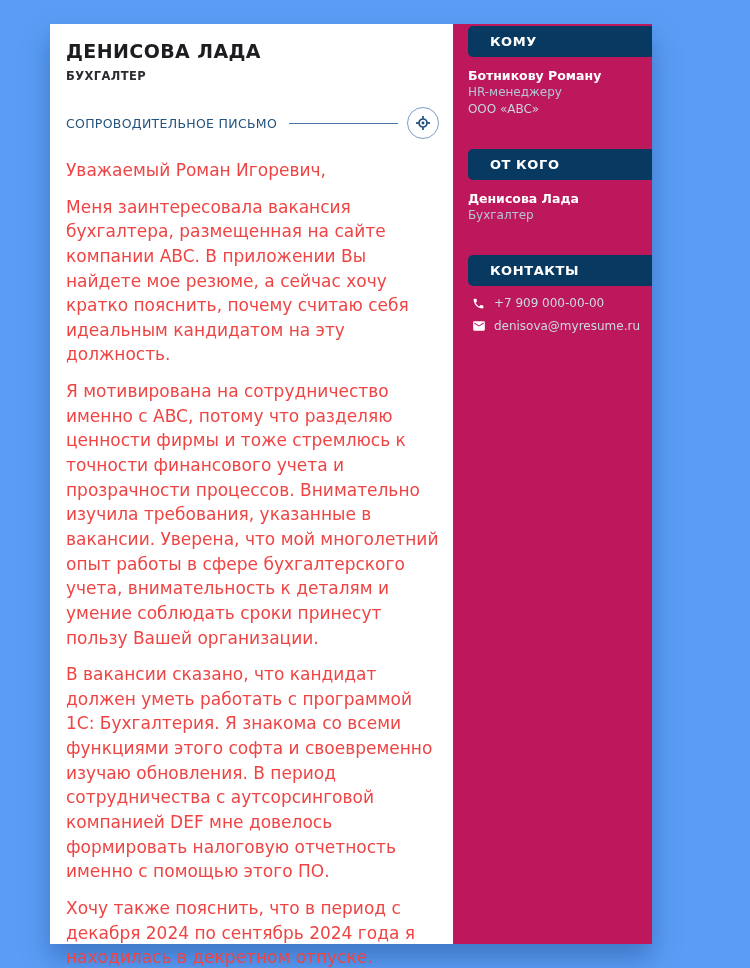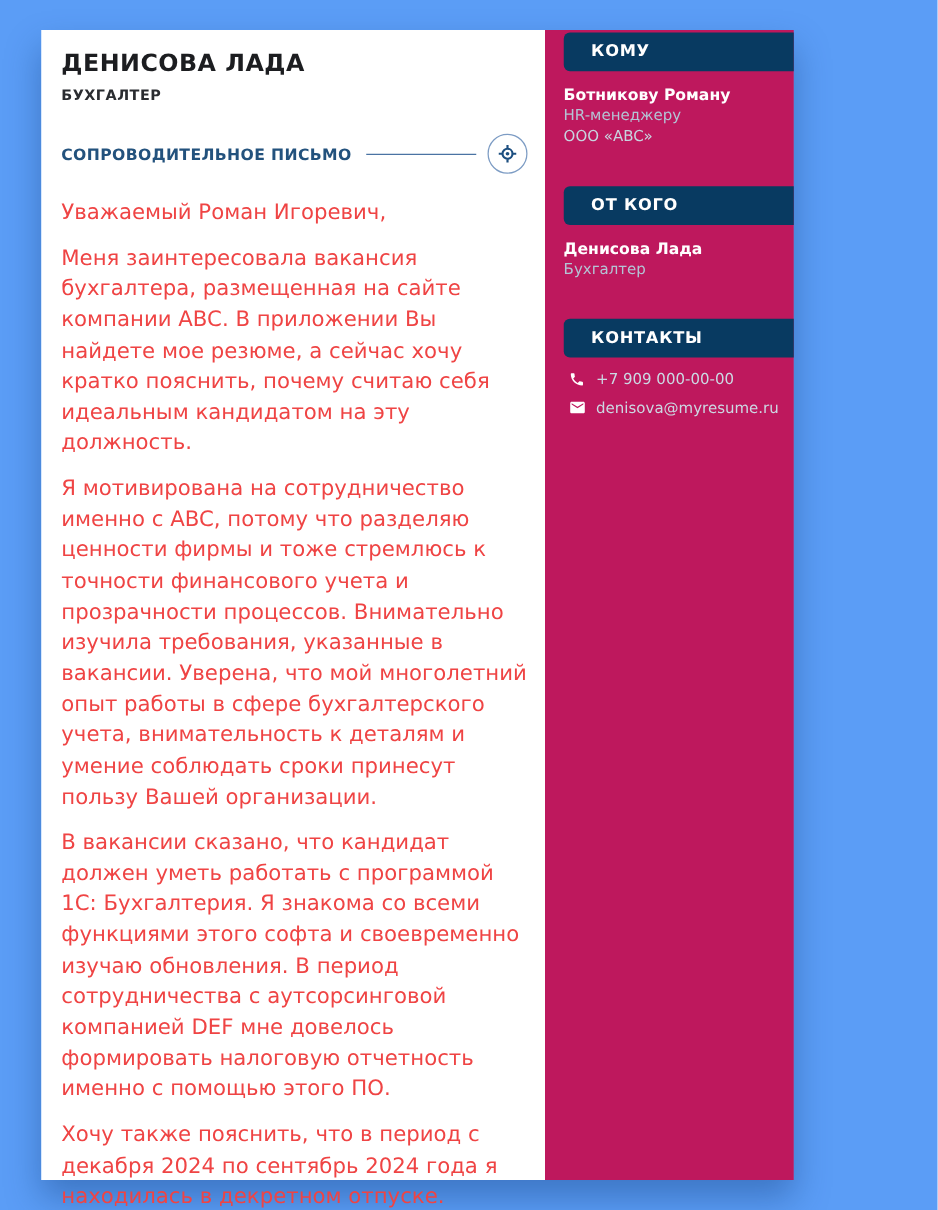--- a/index.html
+++ b/index.html
@@ -9,21 +9,21 @@
   body {
     width: 750px;
     height: 968px;
     background: #5b9df6;
     font-family: "DejaVu Sans", "Liberation Sans", sans-serif;
     position: relative;
     overflow: hidden;
   }
   .card {
     position: absolute;
-    left: 33px;
+    left: 50px;
     top: 24px;
     width: 602px;
     height: 920px;
     display: flex;
     box-shadow: 0 14px 26px rgba(13, 56, 115, 0.38);
   }
   
   .main {
     width: 435px;
     box-sizing: border-box;
@@ -44,21 +44,21 @@
     color: #2a2c30;
     letter-spacing: 0.4px;
   }
   .section-head {
     margin-top: 24px;
     display: flex;
     align-items: center;
   }
   .section-title {
     font-size: 12.5px;
-    font-weight: bold;
+    font-weight: normal;
     color: #23527d;
     letter-spacing: 0.3px;
     white-space: nowrap;
   }
   .section-rule {
     flex: 1;
     height: 1px;
     background: #4a73a3;
     margin: 0 9px 0 12px;
   }

